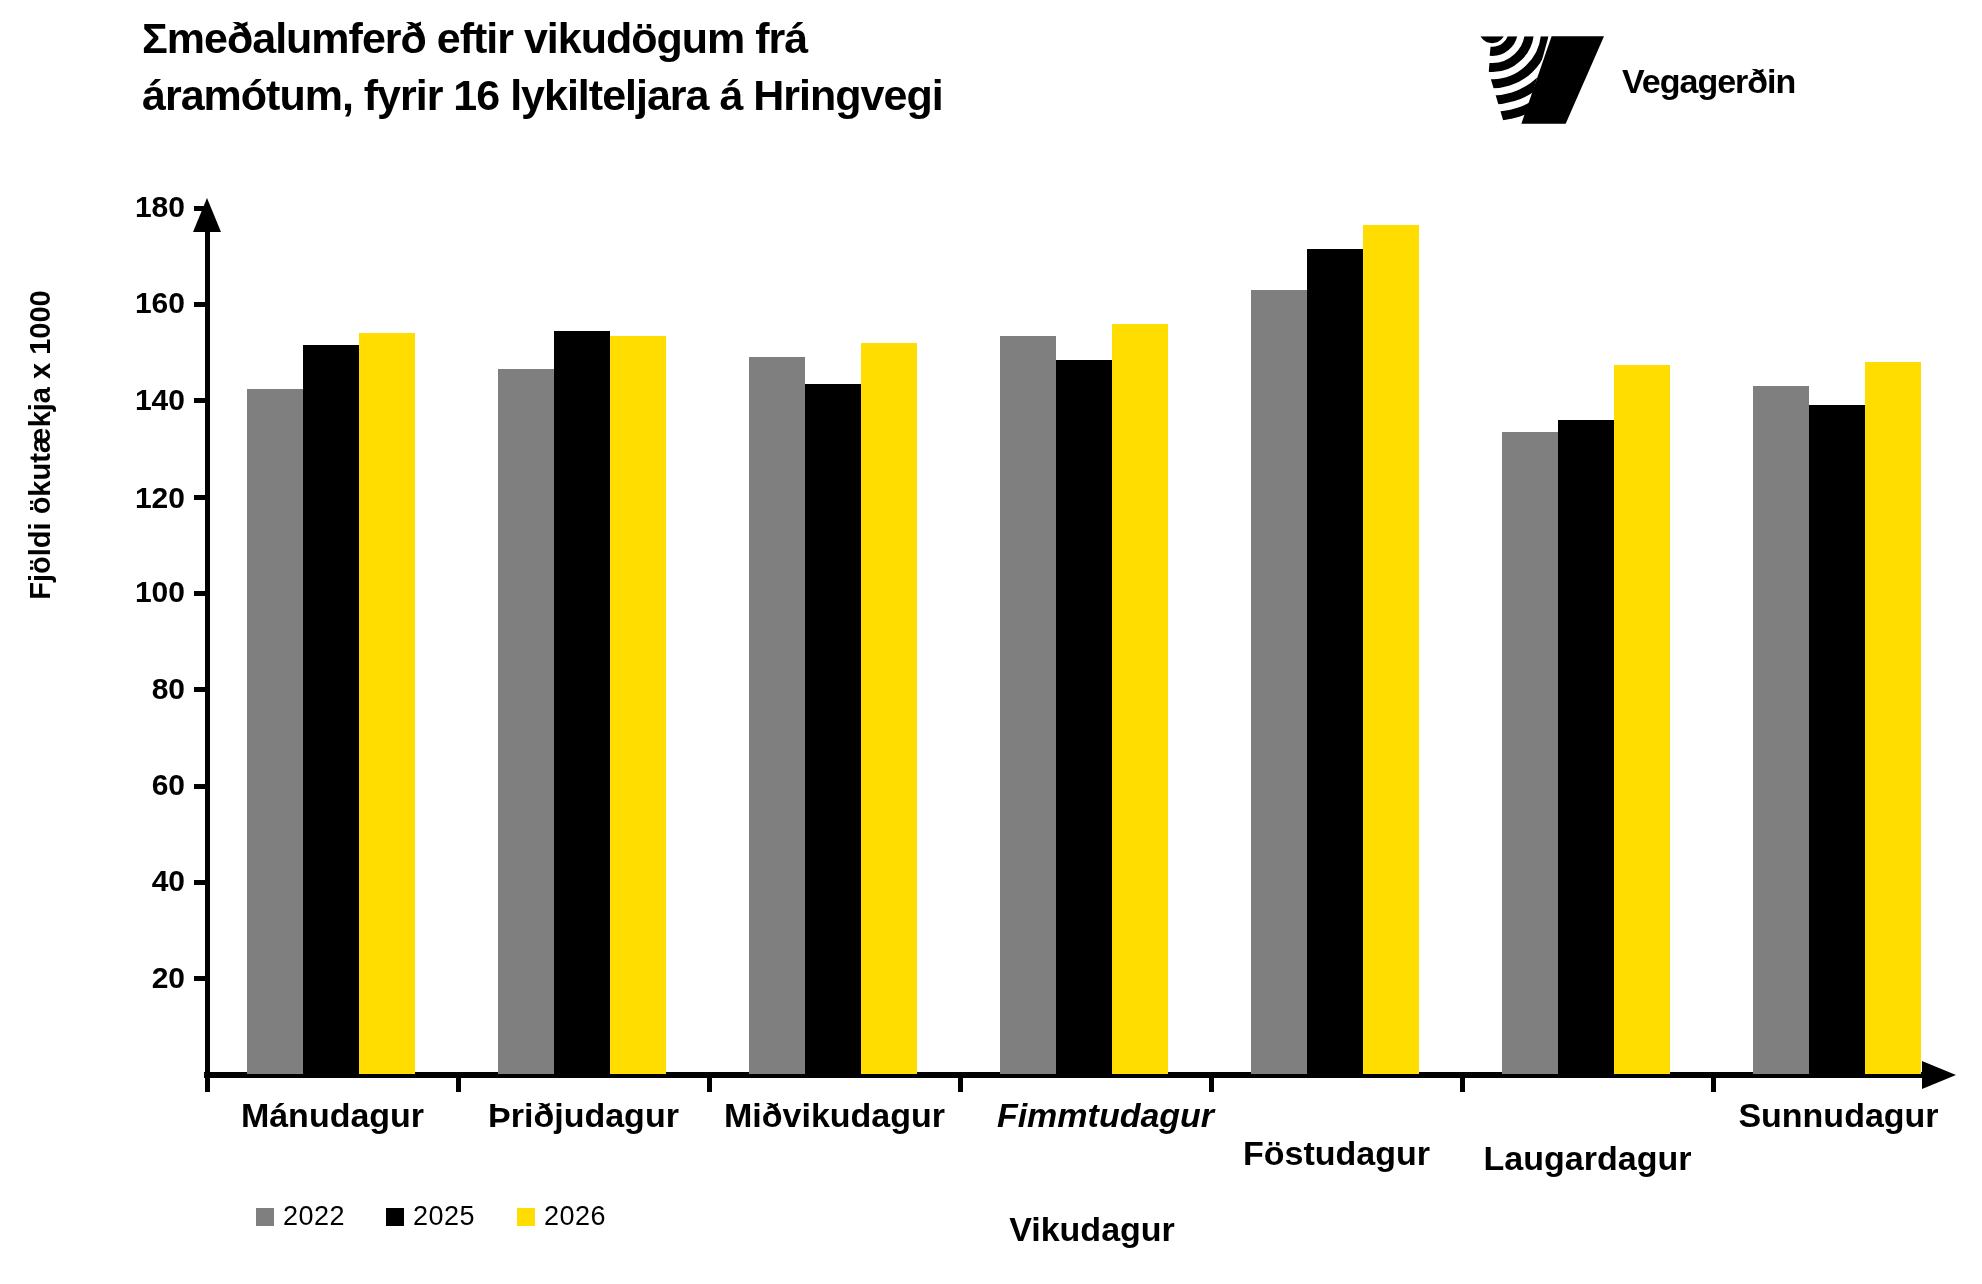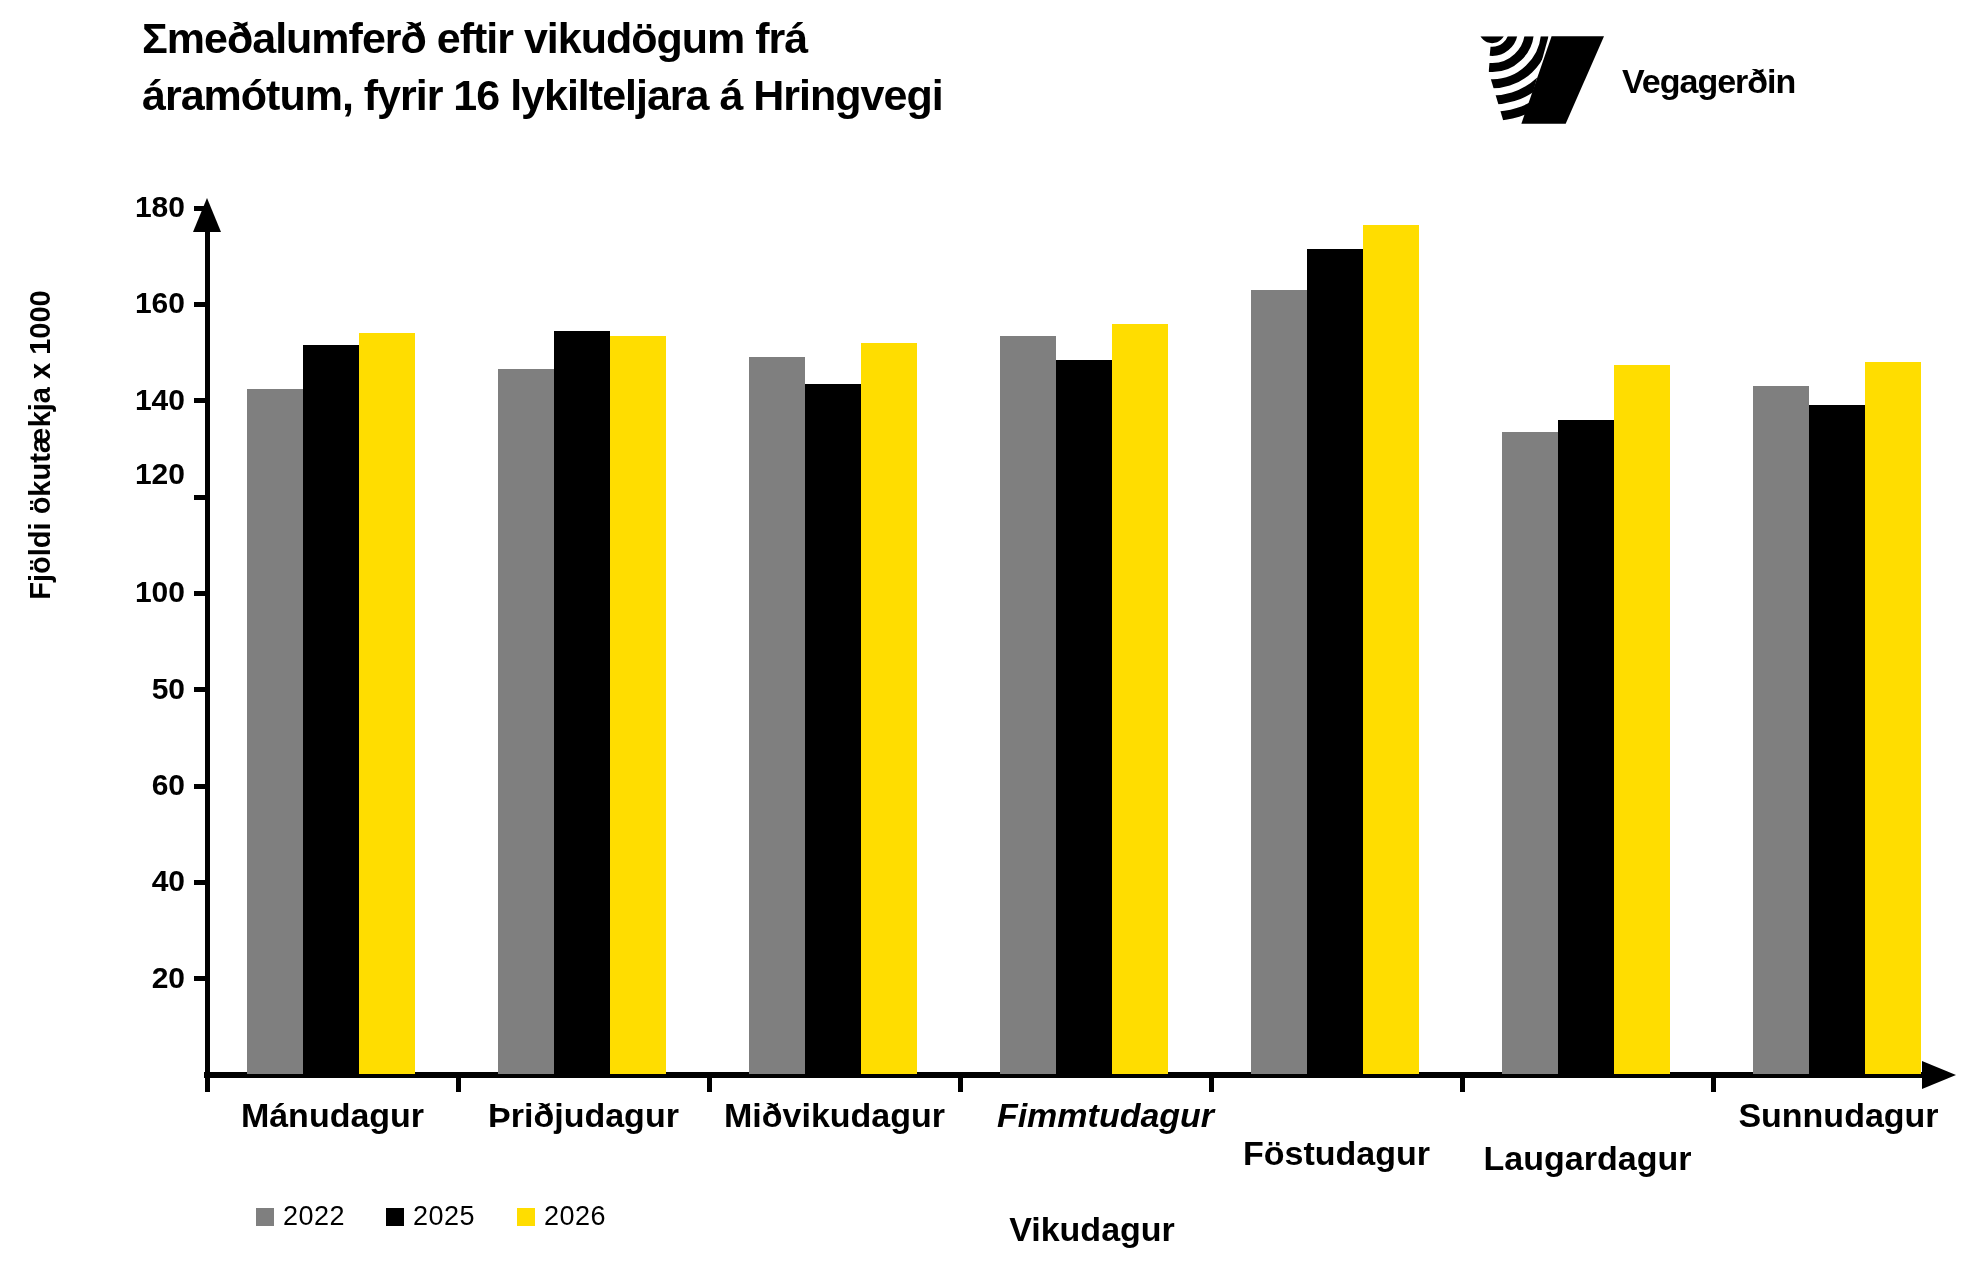--- a/index.html
+++ b/index.html
@@ -71,25 +71,25 @@
   <div id="plot">
       <div class="axis" style="left: 205px; top: 230px; width: 5px; height: 848px;"></div>
       <div class="arrow-up" style="left: 193px; top: 198px;"></div>
       <div class="ytick" style="left: 194px; top: 976.167px;"></div>
       <div class="ytick-label" style="left: 60px; top: 960.667px;">20</div>
       <div class="ytick" style="left: 194px; top: 879.833px;"></div>
       <div class="ytick-label" style="left: 60px; top: 864.333px;">40</div>
       <div class="ytick" style="left: 194px; top: 783.5px;"></div>
       <div class="ytick-label" style="left: 60px; top: 768px;">60</div>
       <div class="ytick" style="left: 194px; top: 687.167px;"></div>
-      <div class="ytick-label" style="left: 60px; top: 671.667px;">50</div>
+      <div class="ytick-label" style="left: 60px; top: 671.667px;">80</div>
       <div class="ytick" style="left: 194px; top: 590.833px;"></div>
       <div class="ytick-label" style="left: 60px; top: 575.333px;">100</div>
       <div class="ytick" style="left: 194px; top: 494.5px;"></div>
-      <div class="ytick-label" style="left: 60px; top: 457px;">120</div>
+      <div class="ytick-label" style="left: 60px; top: 481px;">120</div>
       <div class="ytick" style="left: 194px; top: 398.167px;"></div>
       <div class="ytick-label" style="left: 60px; top: 382.667px;">140</div>
       <div class="ytick" style="left: 194px; top: 301.833px;"></div>
       <div class="ytick-label" style="left: 60px; top: 286.333px;">160</div>
       <div class="ytick" style="left: 194px; top: 205.5px;"></div>
       <div class="ytick-label" style="left: 60px; top: 190px;">180</div>
       <div class="axis" style="left: 204px; top: 1072px; width: 1721px; height: 6px;"></div>
       <div class="arrow-right" style="left: 1922px; top: 1061px;"></div>
       <div class="xtick" style="left: 204.5px; top: 1078px;"></div>
       <div class="xtick" style="left: 455.5px; top: 1078px;"></div>

